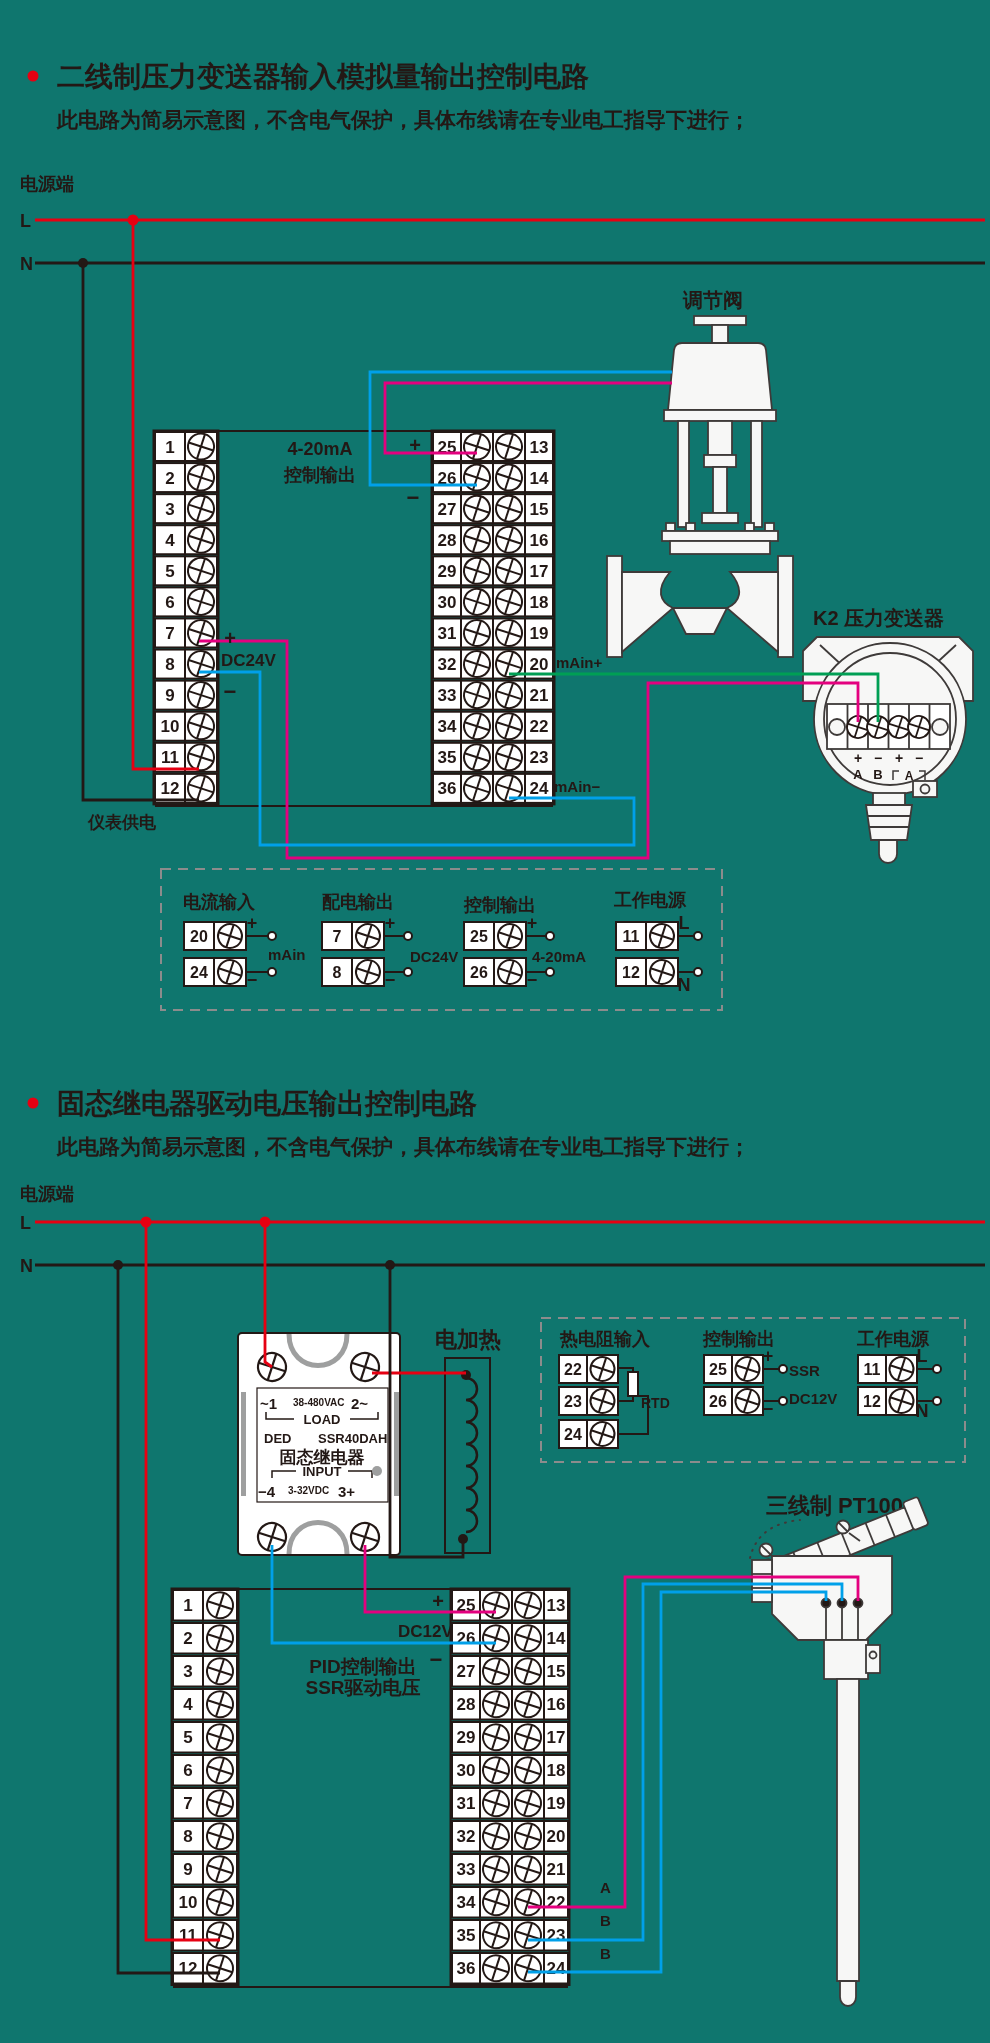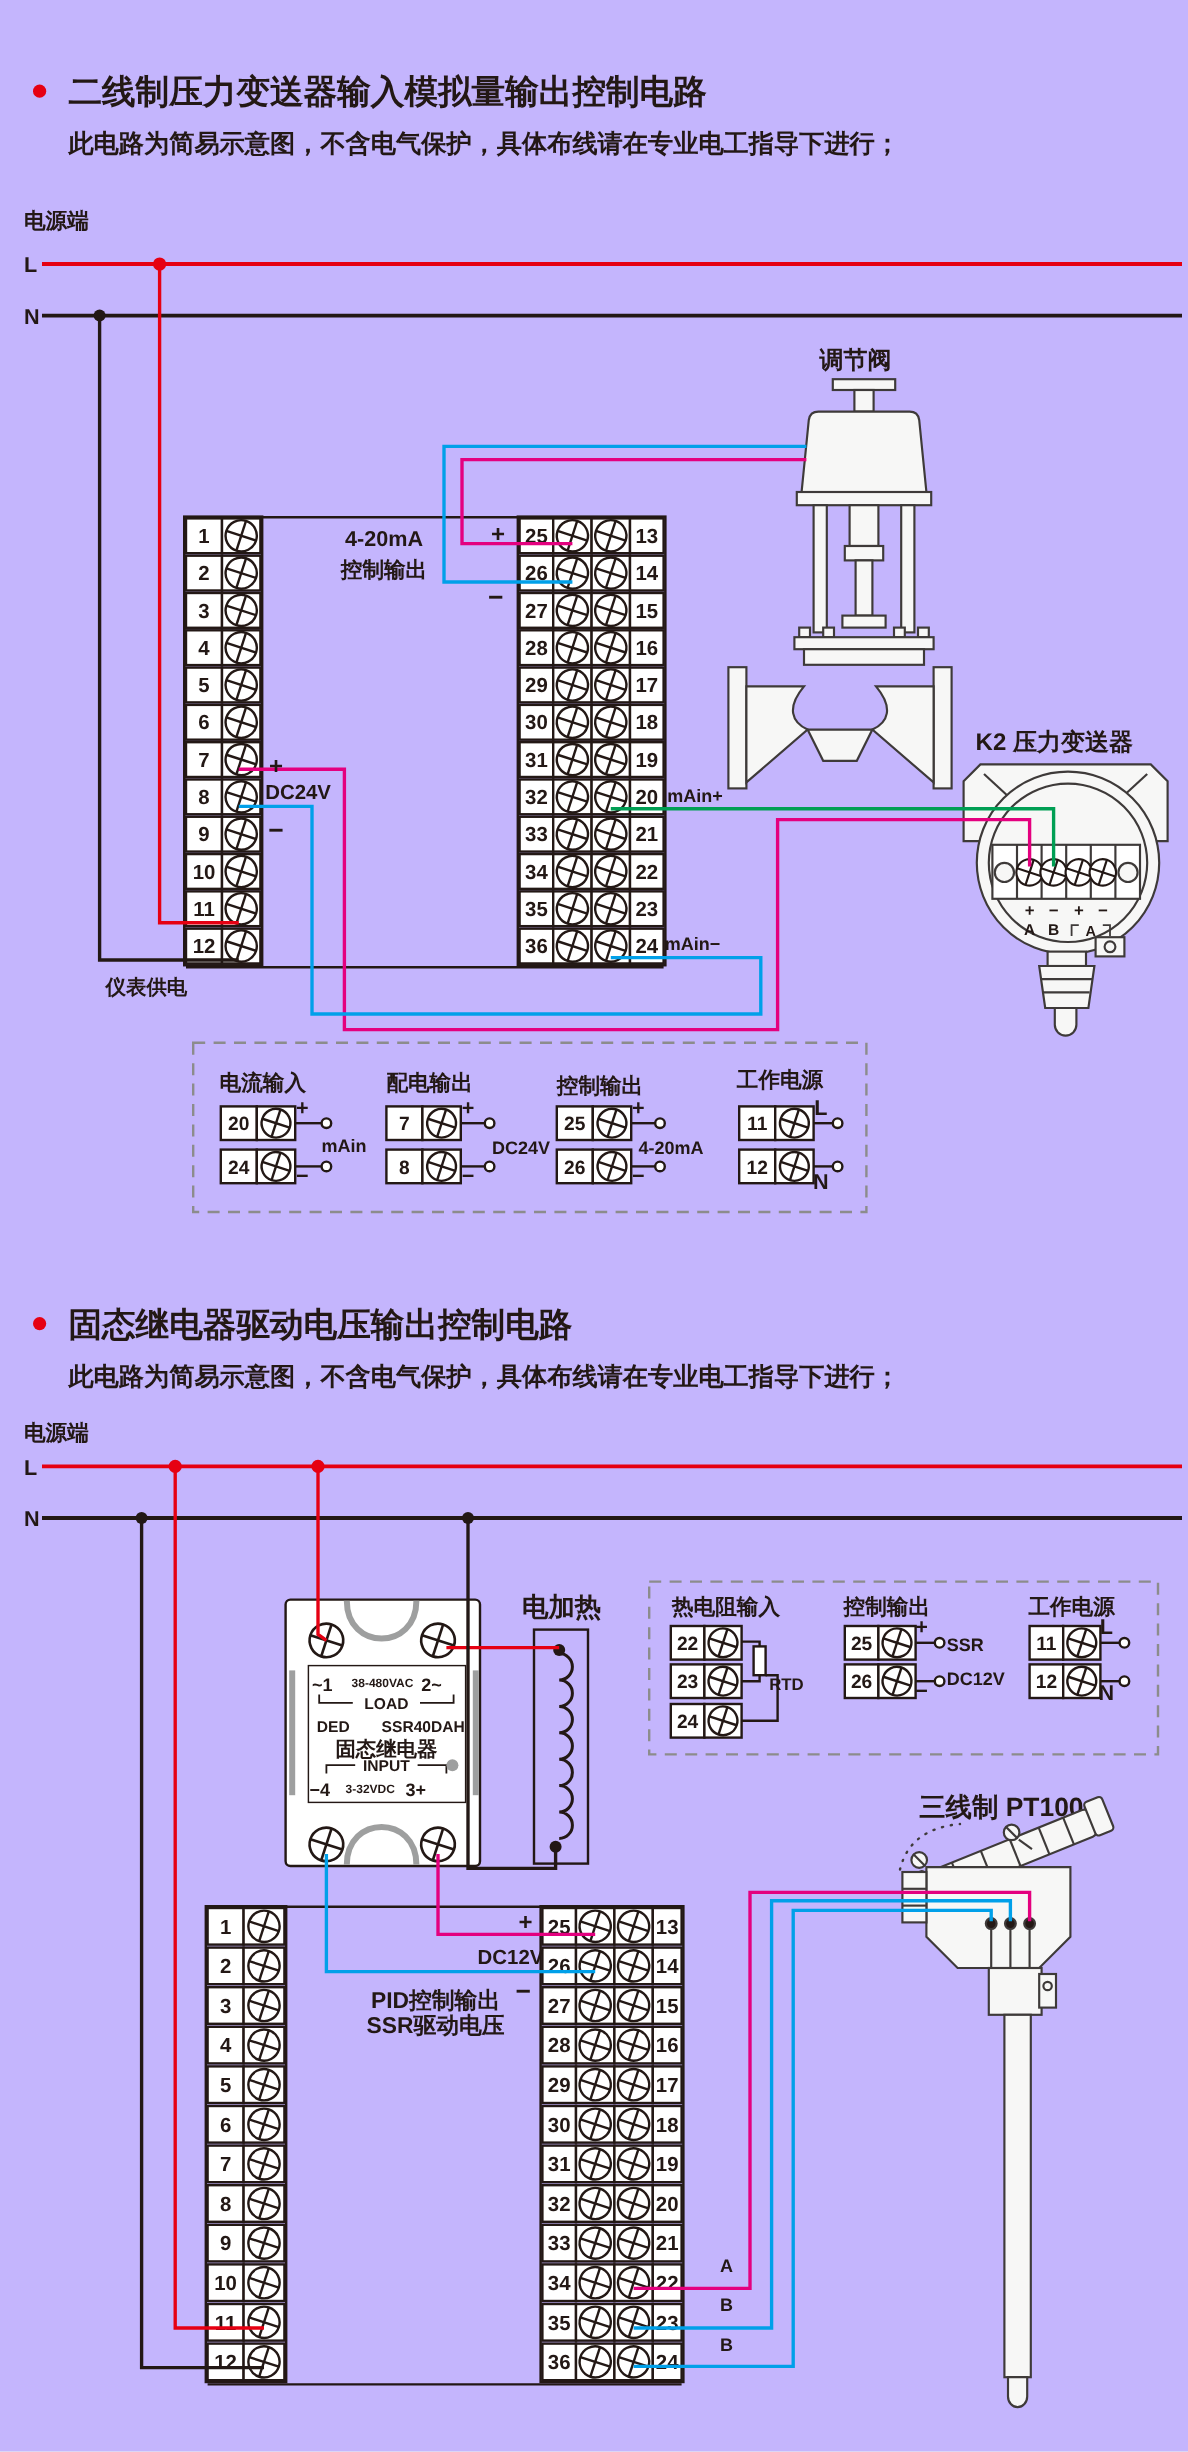--- a/index.html
+++ b/index.html
@@ -1,16 +1,16 @@
 <!DOCTYPE html>
 <html><head>
 <meta charset="utf-8">
 <style>
   html,body{margin:0;padding:0;background:#ededee;}
-  .page{position:relative;width:990px;height:2043px;background:#c4b5fd;margin:0 auto;
+  .page{position:relative;width:990px;height:2043px;background:#0f766e;margin:0 auto;
         font-family:"Liberation Sans","DejaVu Sans",sans-serif;}
   svg text{font-family:"Liberation Sans","DejaVu Sans",sans-serif;font-weight:bold;fill:#231815;}
 </style>
 </head>
 <body>
 
 <div class="page">
 <svg id="scene" width="990" height="2043" viewBox="0 0 990 2043">
 
   <g>

